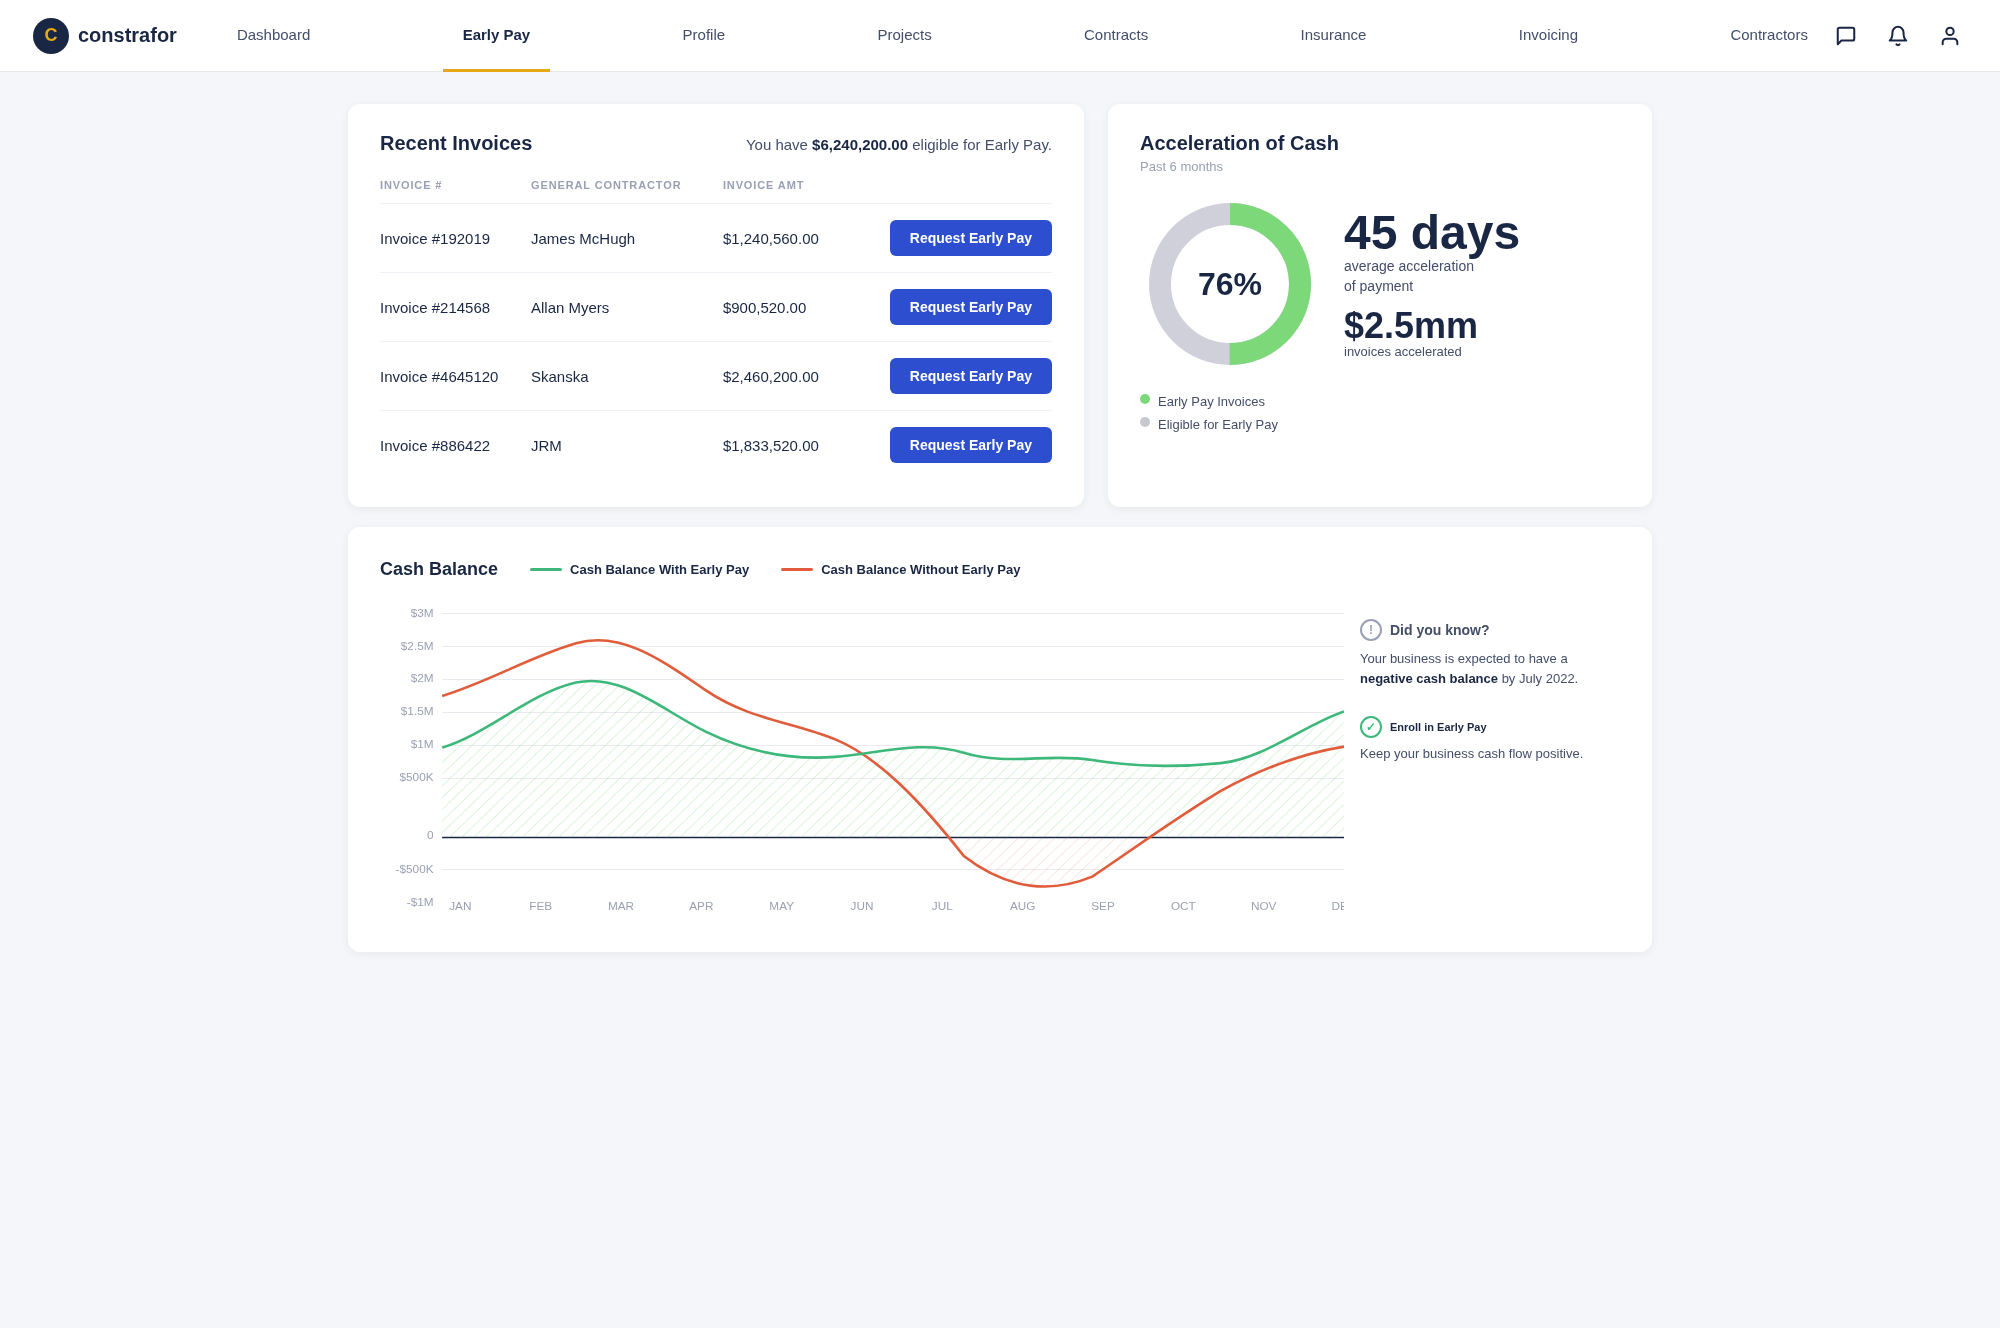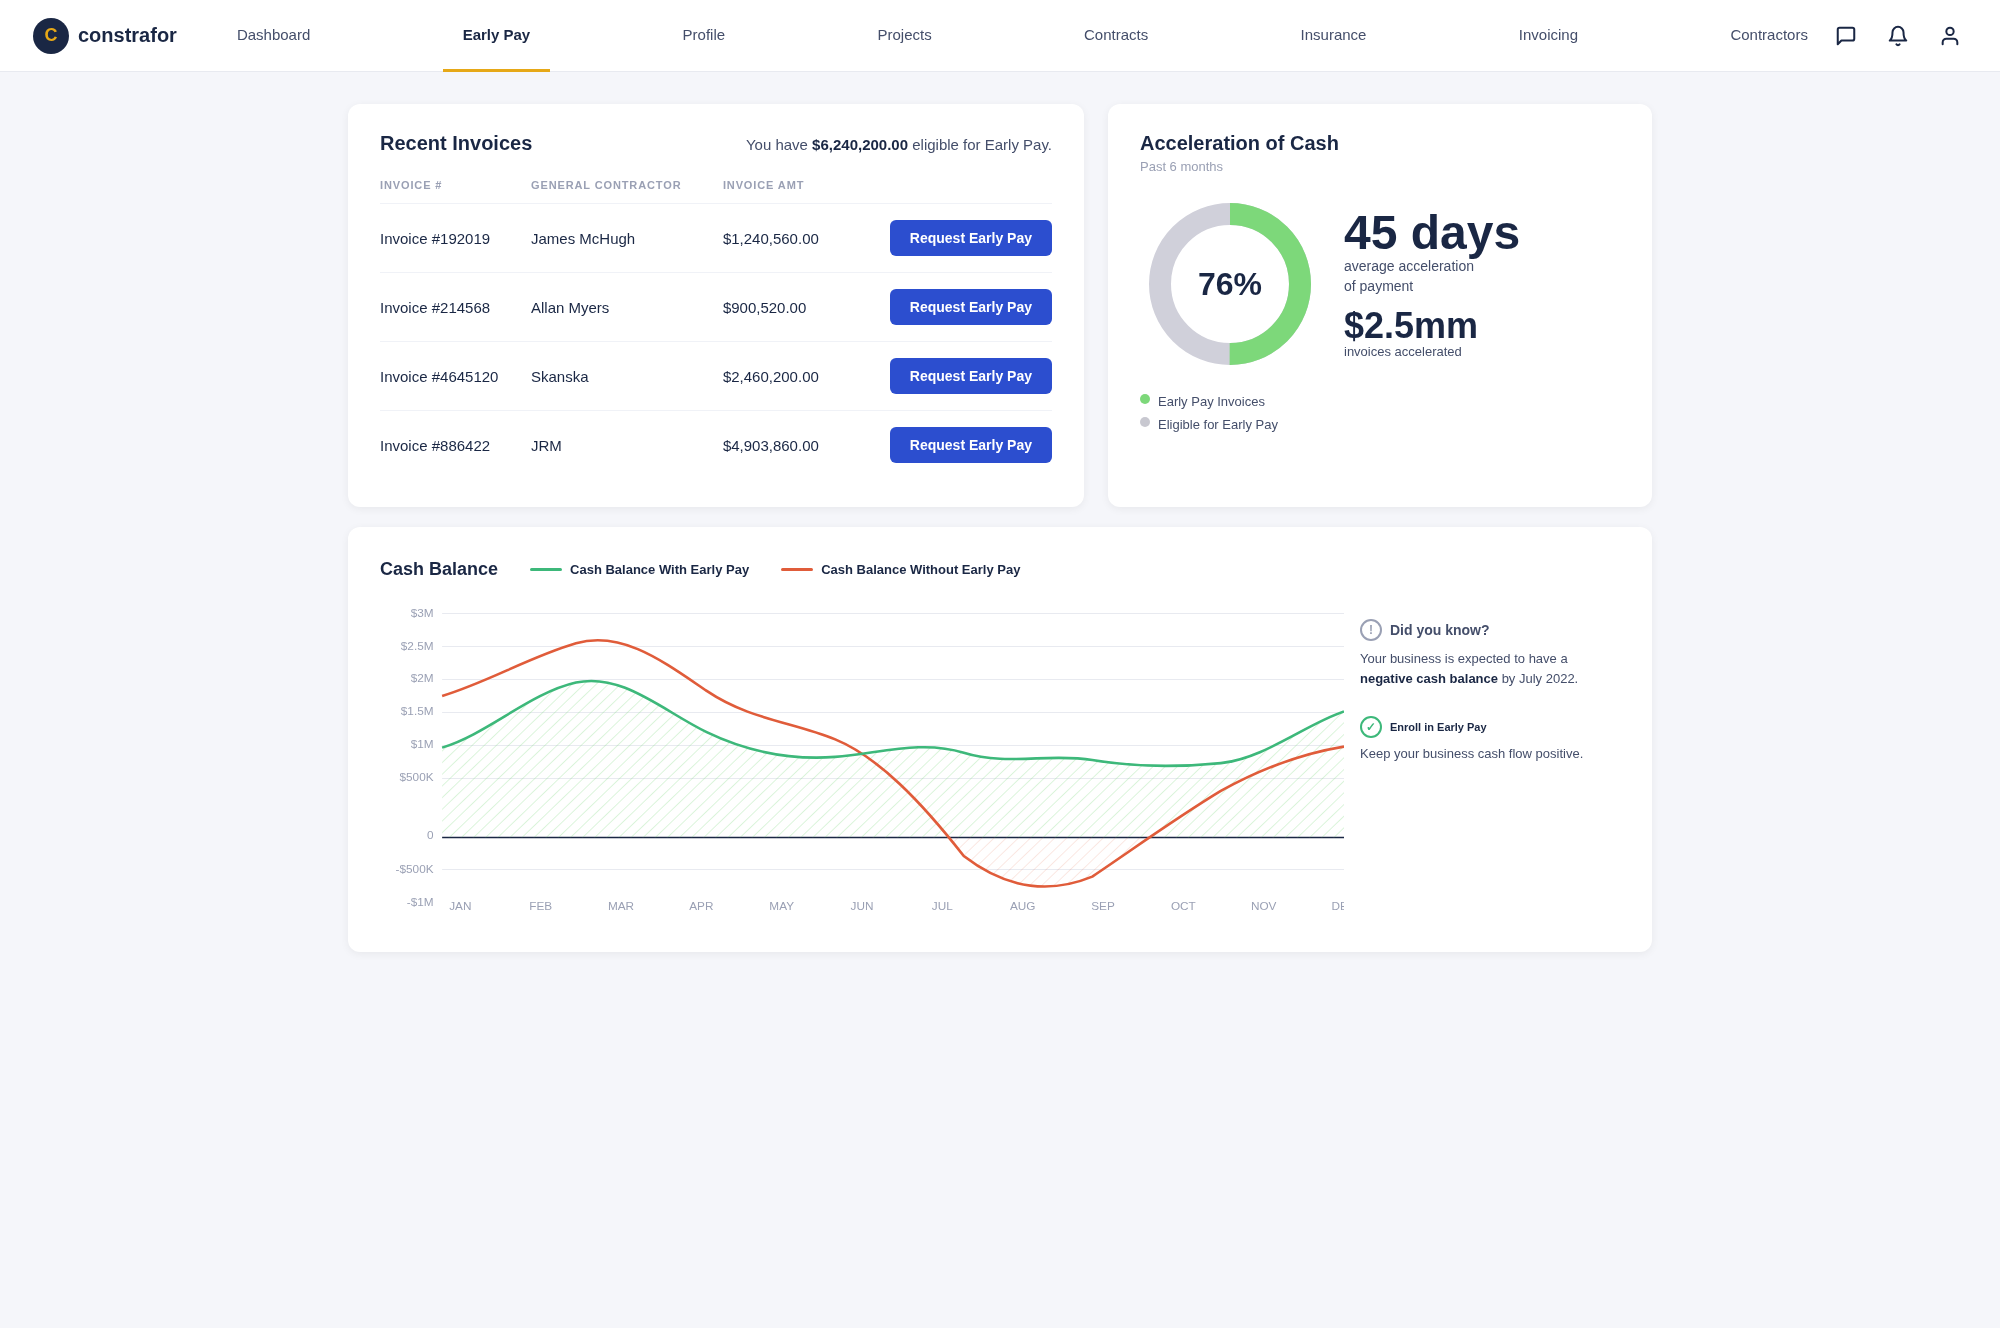--- a/index.html
+++ b/index.html
@@ -429,21 +429,21 @@
       <td>Invoice #4645120</td>
       <td>Skanska</td>
       <td>$2,460,200.00</td>
       <td>
         <button class="btn-early-pay">Request Early Pay</button>
       </td>
     </tr>
             <tr>
       <td>Invoice #886422</td>
       <td>JRM</td>
-      <td>$4,903,860.00</td>
+      <td>$1,833,520.00</td>
       <td>
         <button class="btn-early-pay">Request Early Pay</button>
       </td>
     </tr>
           </tbody>
       </table>
     </div>
 
     <div class="accel-card">
       <div class="accel-title">Acceleration of Cash</div>

